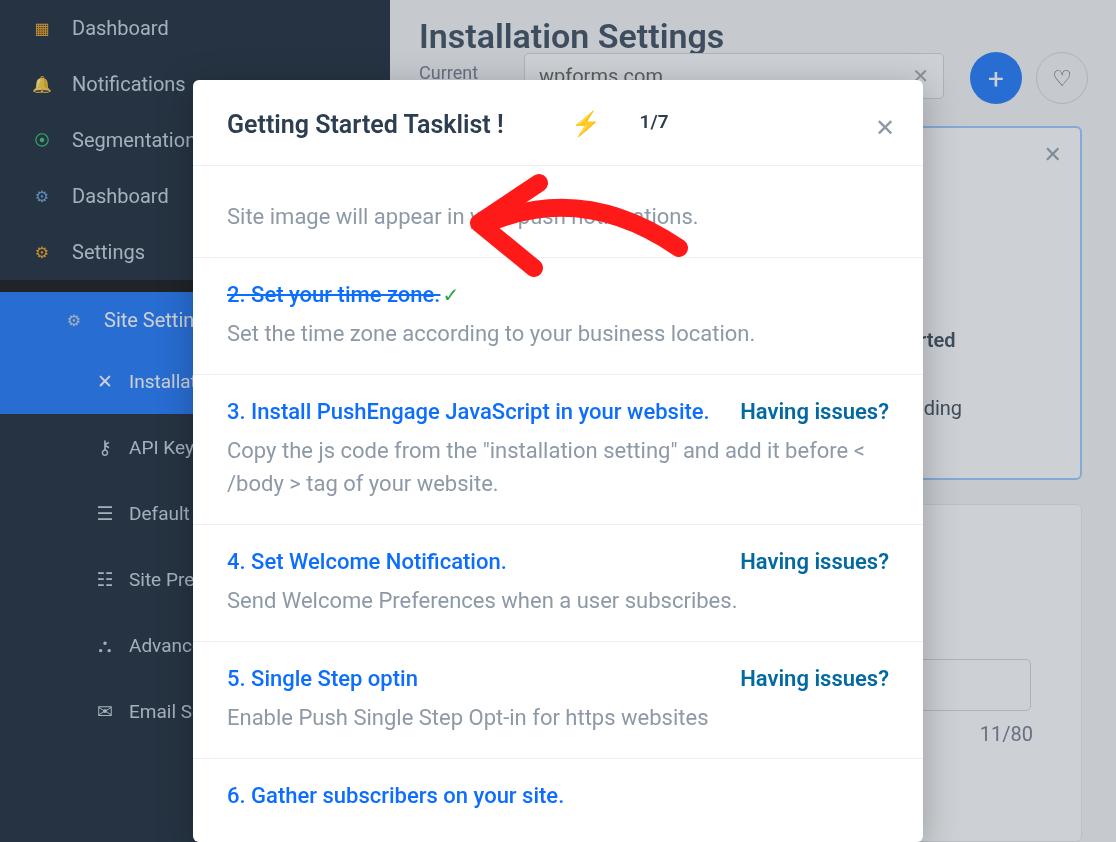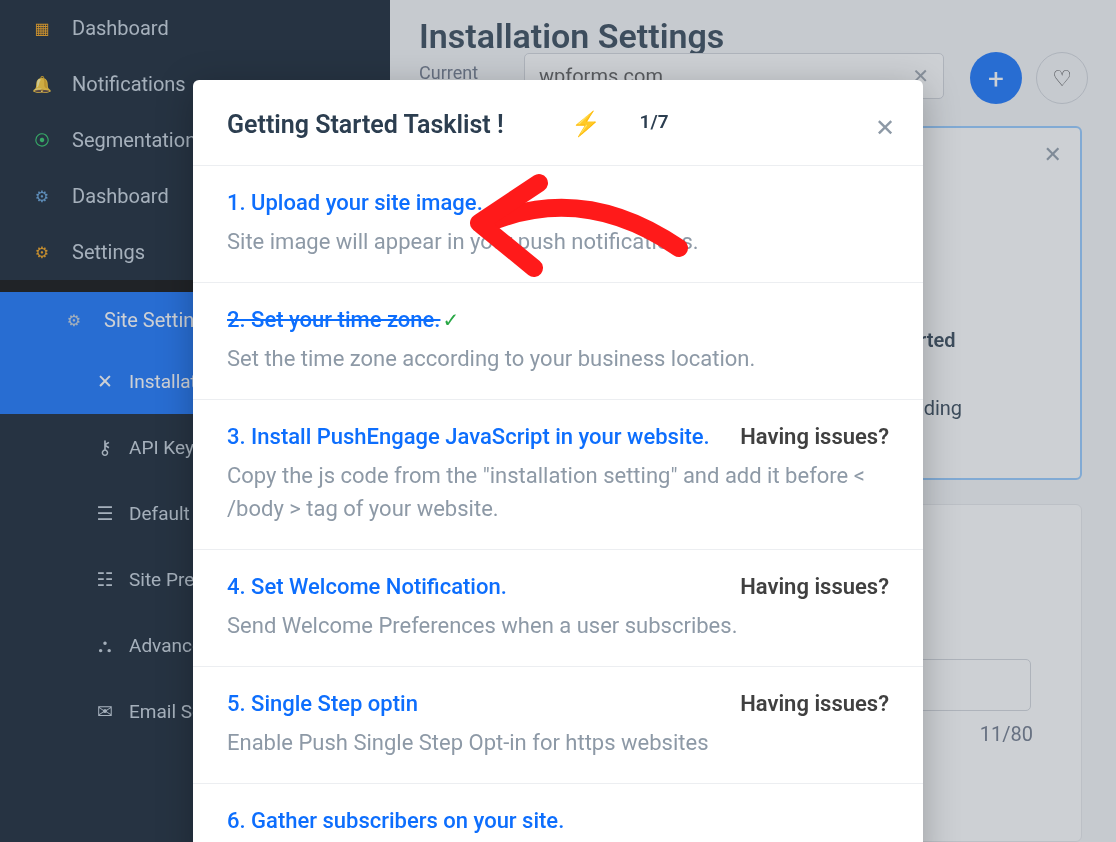--- a/index.html
+++ b/index.html
@@ -261,21 +261,21 @@
       color: #28a745;
       font-size: 20px;
       margin-left: 2px;
     }
     .issues {
       position: absolute;
       right: 34px;
       top: 24px;
       font-size: 22px;
       font-weight: 600;
-      color: #404040;
+      color: #0369a1;
     }
     .arrow-annotation {
       position: absolute;
       top: 148px;
       left: 464px;
       pointer-events: none;
     }
     .icon-dashboard { color: #f59e0b; }
     .icon-bell { color: #0d6efd; }
     .icon-seg { color: #22c55e; }
@@ -369,21 +369,20 @@
 
 <div class="modal">
   <div class="modal-header">
     <span class="modal-title">Getting Started Tasklist !</span>
     <span class="bolt">⚡</span>
     <span class="modal-count">1/7</span>
     <span class="modal-close">✕</span>
   </div>
 
   <div class="task">
-    <a class="task-title">1. Upload your site image.</a>
     <div class="task-desc">Site image will appear in your push notifications.</div>
   </div>
 
   <div class="task">
     <a class="task-title done">2. Set your time zone.</a><span class="checkmark">✓</span>
     <div class="task-desc">Set the time zone according to your business location.</div>
   </div>
 
   <div class="task">
     <a class="task-title">3. Install PushEngage JavaScript in your website.</a>

